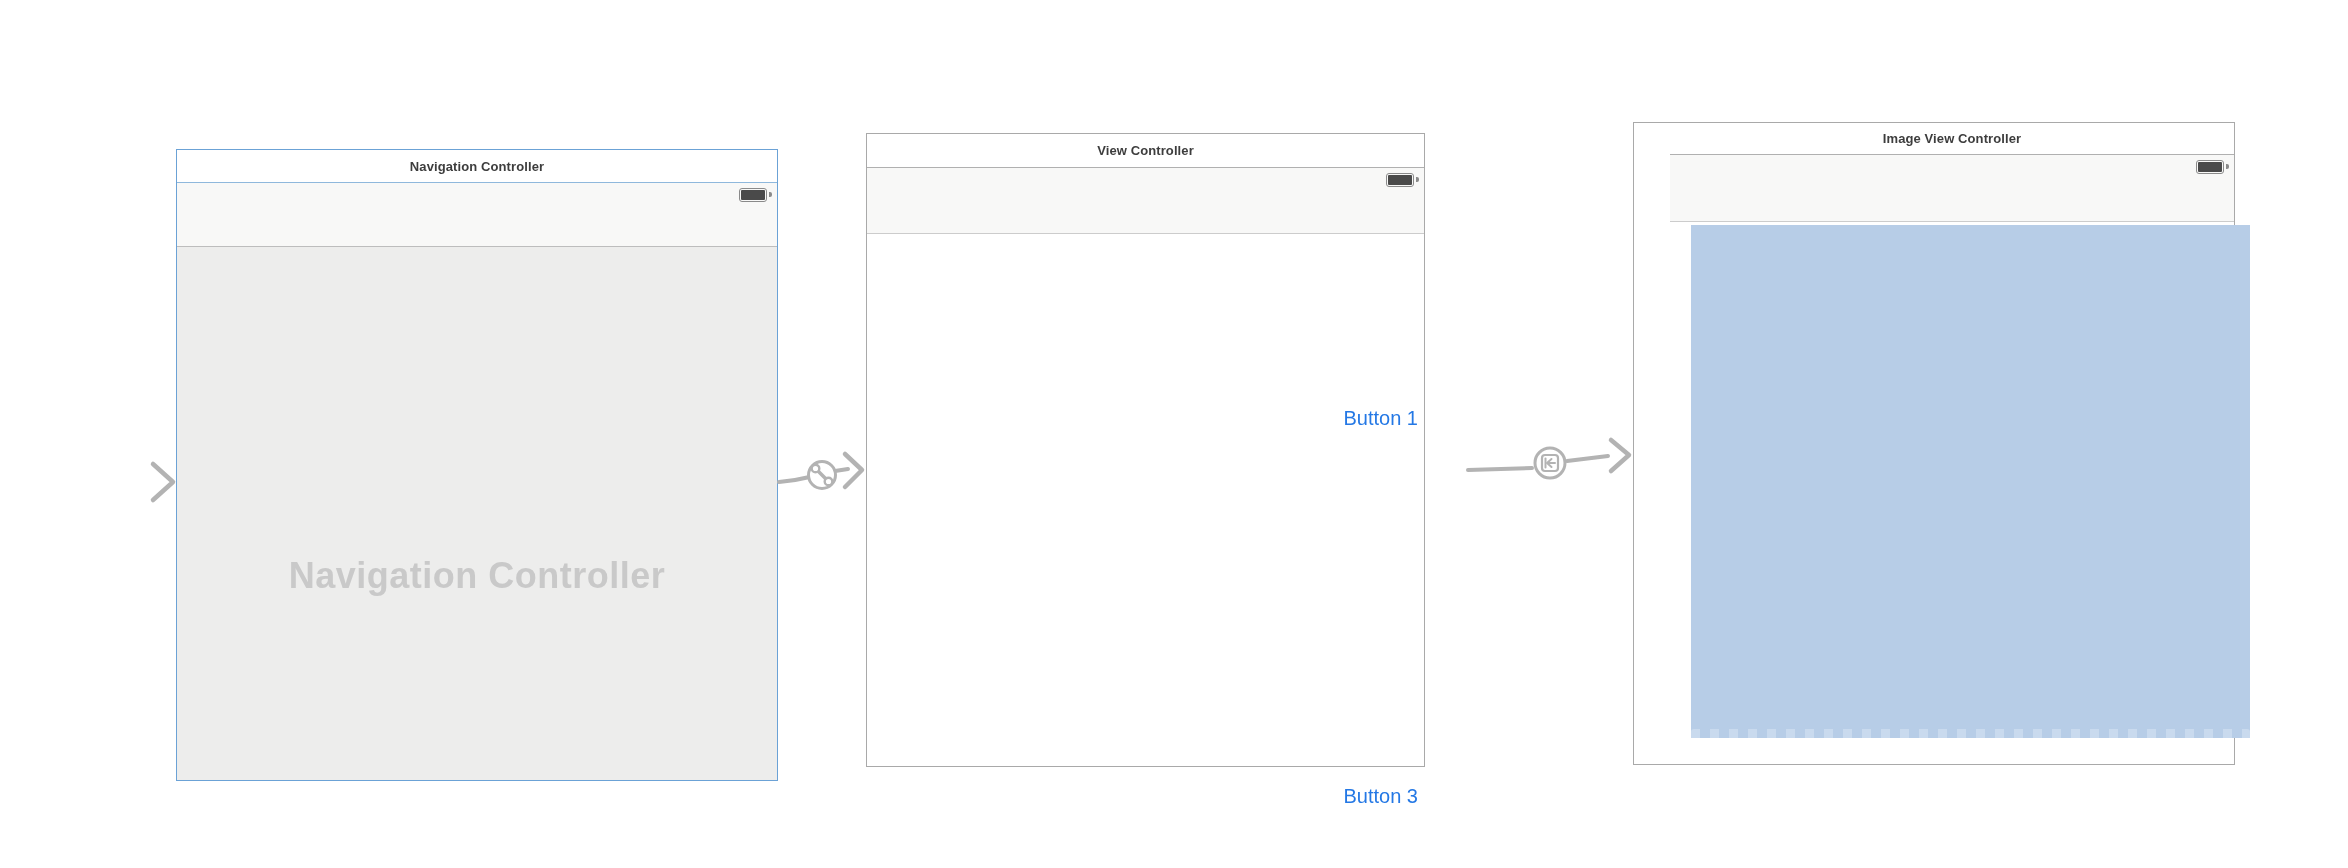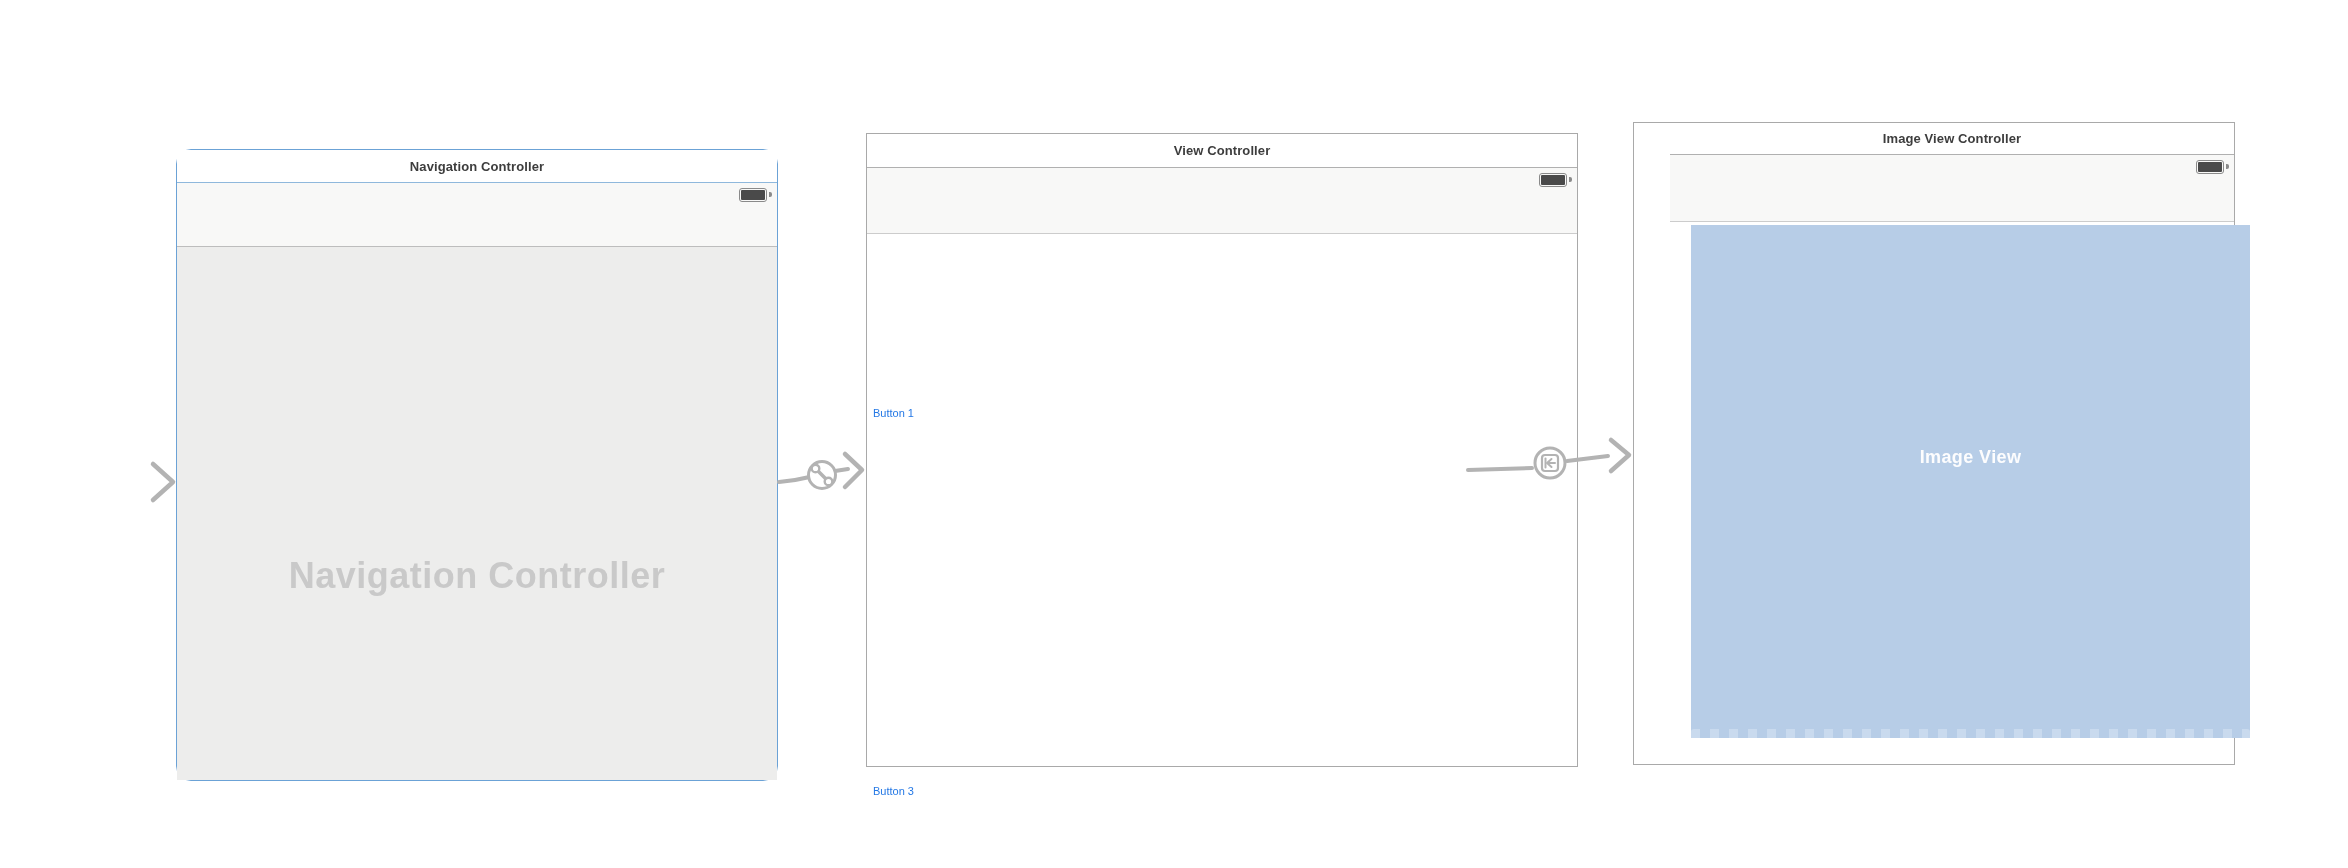--- a/index.html
+++ b/index.html
@@ -58,56 +58,56 @@
     content: "";
     position: absolute;
     right: -5.5px;
     top: 2.5px;
     width: 3px;
     height: 5px;
     background: #8a8a8a;
     border-radius: 0 2px 2px 0;
   }
   
-  #scene-nav { left: 176px; top: 149px; width: 602px; height: 632px; border-radius: 15px; }
+  #scene-nav { left: 176px; top: 149px; width: 602px; height: 632px; }
   #scene-nav .scene-titlebar { height: 33px; }
   #scene-nav .statusbar { height: 64px; }
   .nav-content {
     position: relative;
     width: 100%;
     height: 533px;
     background: #ededec;
   }
   .nav-watermark {
     position: absolute;
     top: 308px;
     left: 0;
     width: 100%;
     text-align: center;
     font-size: 36px;
     font-weight: 700;
     color: #c9c9c9;
     letter-spacing: 0.5px;
   }
   
-  #scene-vc { left: 866px; top: 133px; width: 712px; height: 634px; }
+  #scene-vc { left: 866px; top: 133px; width: 559px; height: 634px; }
   #scene-vc .scene-titlebar { height: 34px; }
   #scene-vc .statusbar { height: 66px; border-bottom-color: #cccccc; }
   .vc-content {
     position: relative;
     width: 100%;
     height: 532px;
     background: #ffffff;
   }
   .ib-button {
     position: absolute;
     left: 0;
     width: 100%;
-    text-align: left;
-    font-size: 11px;
+    text-align: right;
+    font-size: 20px;
     color: #2478e5;
     background: transparent;
     border: none;
     font-family: "Liberation Sans", sans-serif;
     cursor: default;
   }
   #button-1 { top: 172px; }
   #button-2 { top: 327px; }
   #button-3 { top: 507px; margin-top: 43px; }
   
@@ -191,21 +191,20 @@
 
   <div class="scene" id="scene-ivc">
     <div class="scene-titlebar">
       <span class="scene-title">Image View Controller</span>
     </div>
     <div class="statusbar">
       <span class="battery"></span>
     </div>
     <div class="ivc-content">
       <div class="image-view">
-        <div class="image-view-label">Image View</div>
         <div class="image-view-bottom-pattern"></div>
       </div>
     </div>
   </div>
 
   <svg class="arrows-overlay" width="2348" height="868" viewBox="0 0 2348 868" xmlns="http://www.w3.org/2000/svg">
     <defs>
       <linearGradient id="tailFade" x1="0" y1="0" x2="1" y2="0">
         <stop offset="0" stop-color="#b3b3b3" stop-opacity="0"></stop>
         <stop offset="0.55" stop-color="#b3b3b3" stop-opacity="0.65"></stop>

